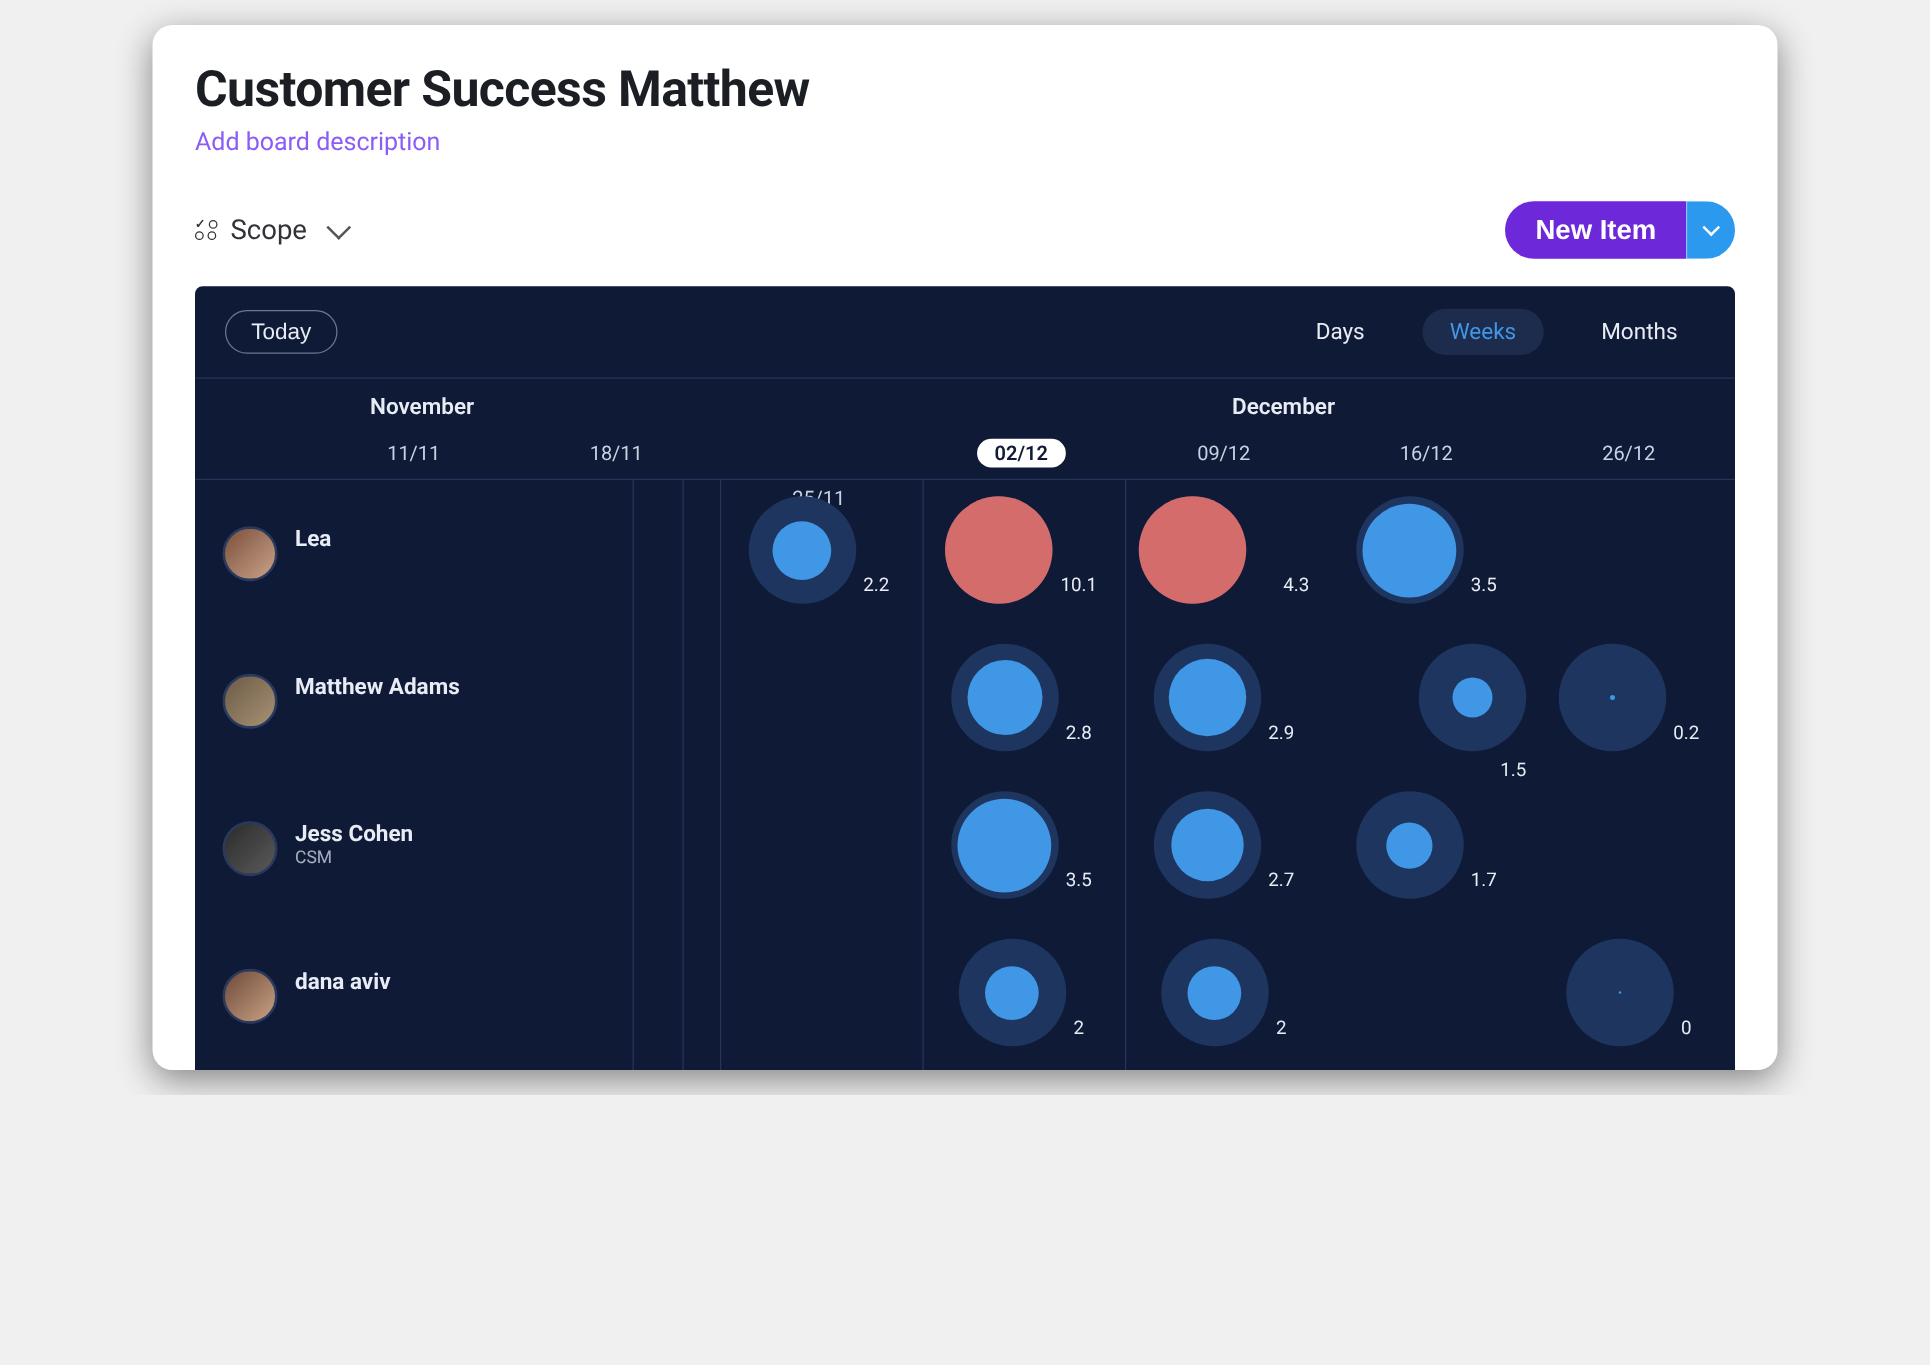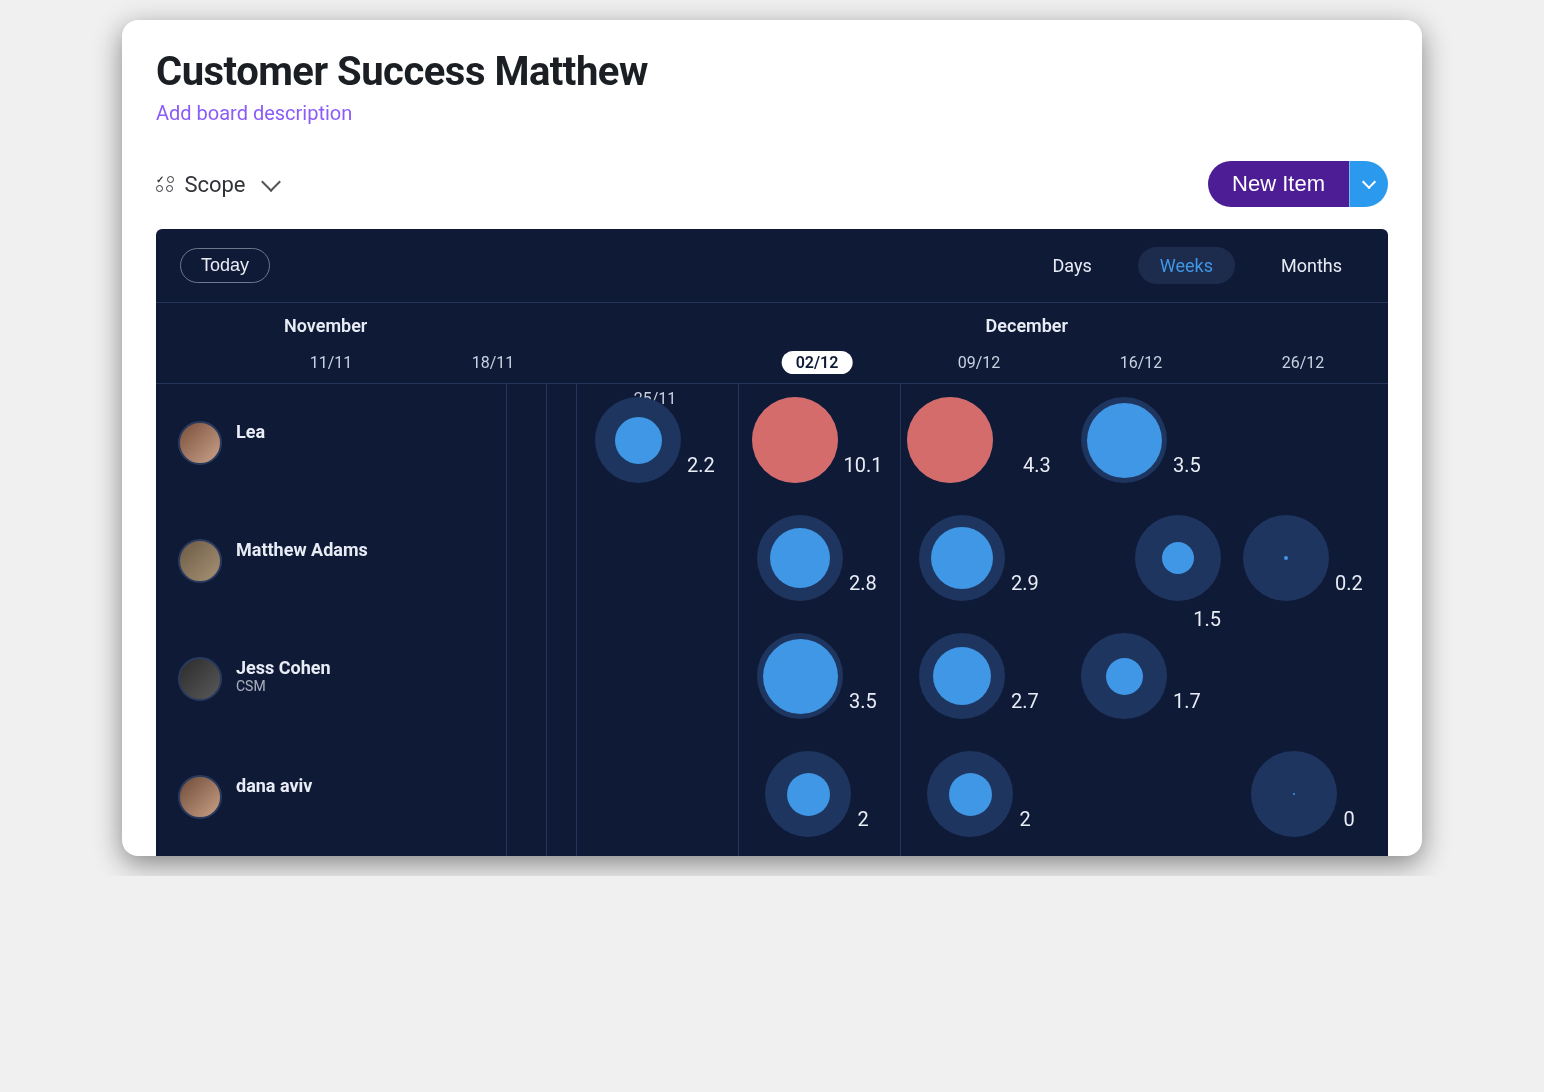--- a/index.html
+++ b/index.html
@@ -60,28 +60,29 @@
     border-right: 2.5px solid #555; border-bottom: 2.5px solid #555;
     transform: rotate(45deg);
     margin-left: 8px;
     margin-top: -4px;
   }
   .new-item-group {
     display: flex;
     align-items: stretch;
   }
   .new-item-btn {
-    background: #4c1d95;
+    background: #6d28d9;
     color: #fff;
     font-size: 22px;
     border: none;
     padding: 10px 24px;
     border-top-left-radius: 999px;
     border-bottom-left-radius: 999px;
     cursor: pointer;
+    font-weight: bold;
   }
   .new-item-drop {
     background: #2b99ee;
     border: none;
     border-left: 1px solid rgba(255,255,255,0.35);
     border-top-right-radius: 999px;
     border-bottom-right-radius: 999px;
     padding: 0 14px;
     cursor: pointer;
     display: flex; align-items: center; justify-content: center;
@@ -132,21 +133,21 @@
 
   .timeline-head {
     border-bottom: 1px solid #24345a;
   }
   .months {
     position: relative;
     height: 40px;
     font-weight: 600;
     font-size: 18px;
   }
-  .months .m1 { position:absolute; left: 128px; top: 12px; }
+  .months .m1 { position:absolute; left: 140px; top: 12px; }
   .months .m2 { position:absolute; right: 320px; top: 12px; }
   .dates-row {
     position: relative;
     height: 40px;
     font-size: 16px;
     color: #c9d1e2;
   }
   .date-cell {
     position: absolute;
     transform: translateX(-50%);
@@ -208,21 +209,21 @@
     background: #1e355f;
     display: flex; align-items: center; justify-content: center;
     position: relative;
   }
   .bubble-inner {
     border-radius: 50%;
     background: #3f97e6;
   }
   .bubble-inner.red { background: #d56c6c; }
   .bubble-val {
-    font-size: 20px;
+    font-size: 15px;
     color: #e8ecf5;
     margin-bottom: 6px;
   }
 </style>
 </head>
 <body>
 
 <div class="card">
 
   <div class="header">

